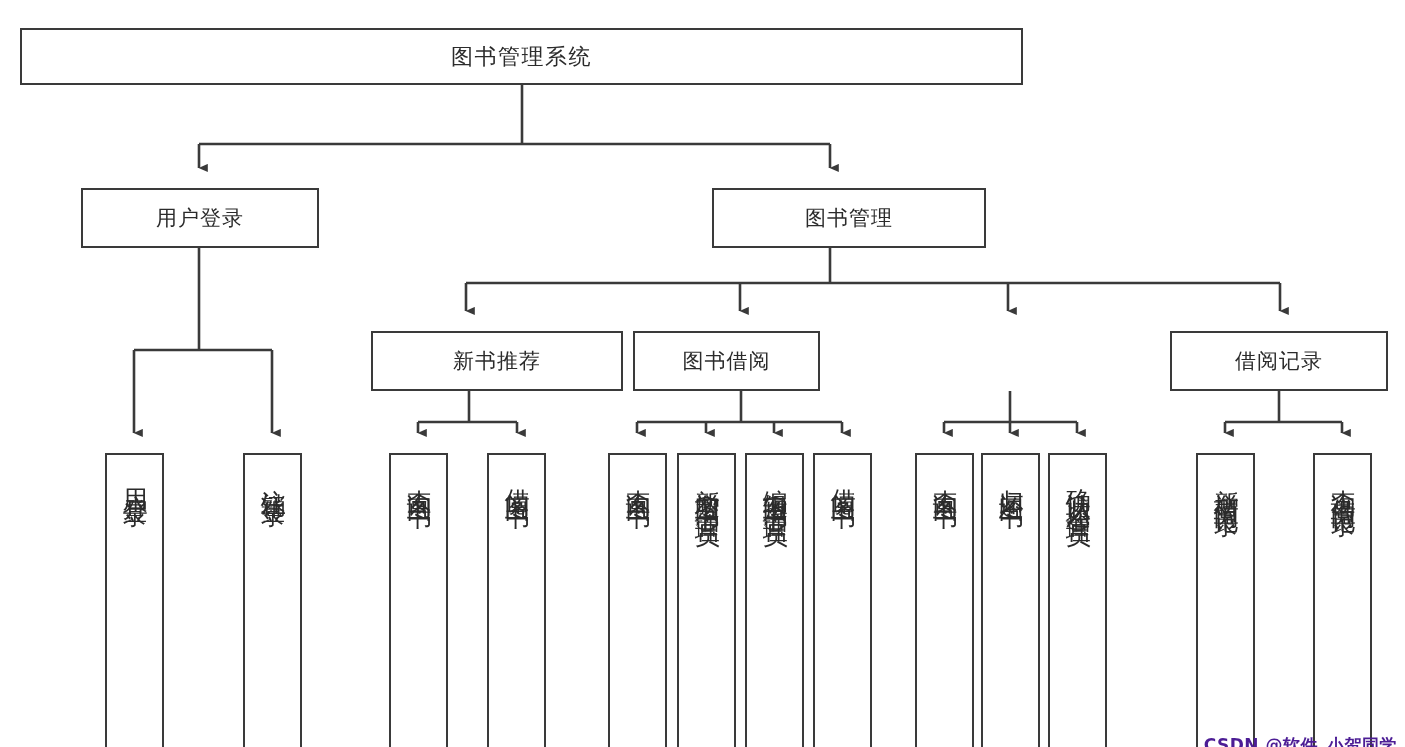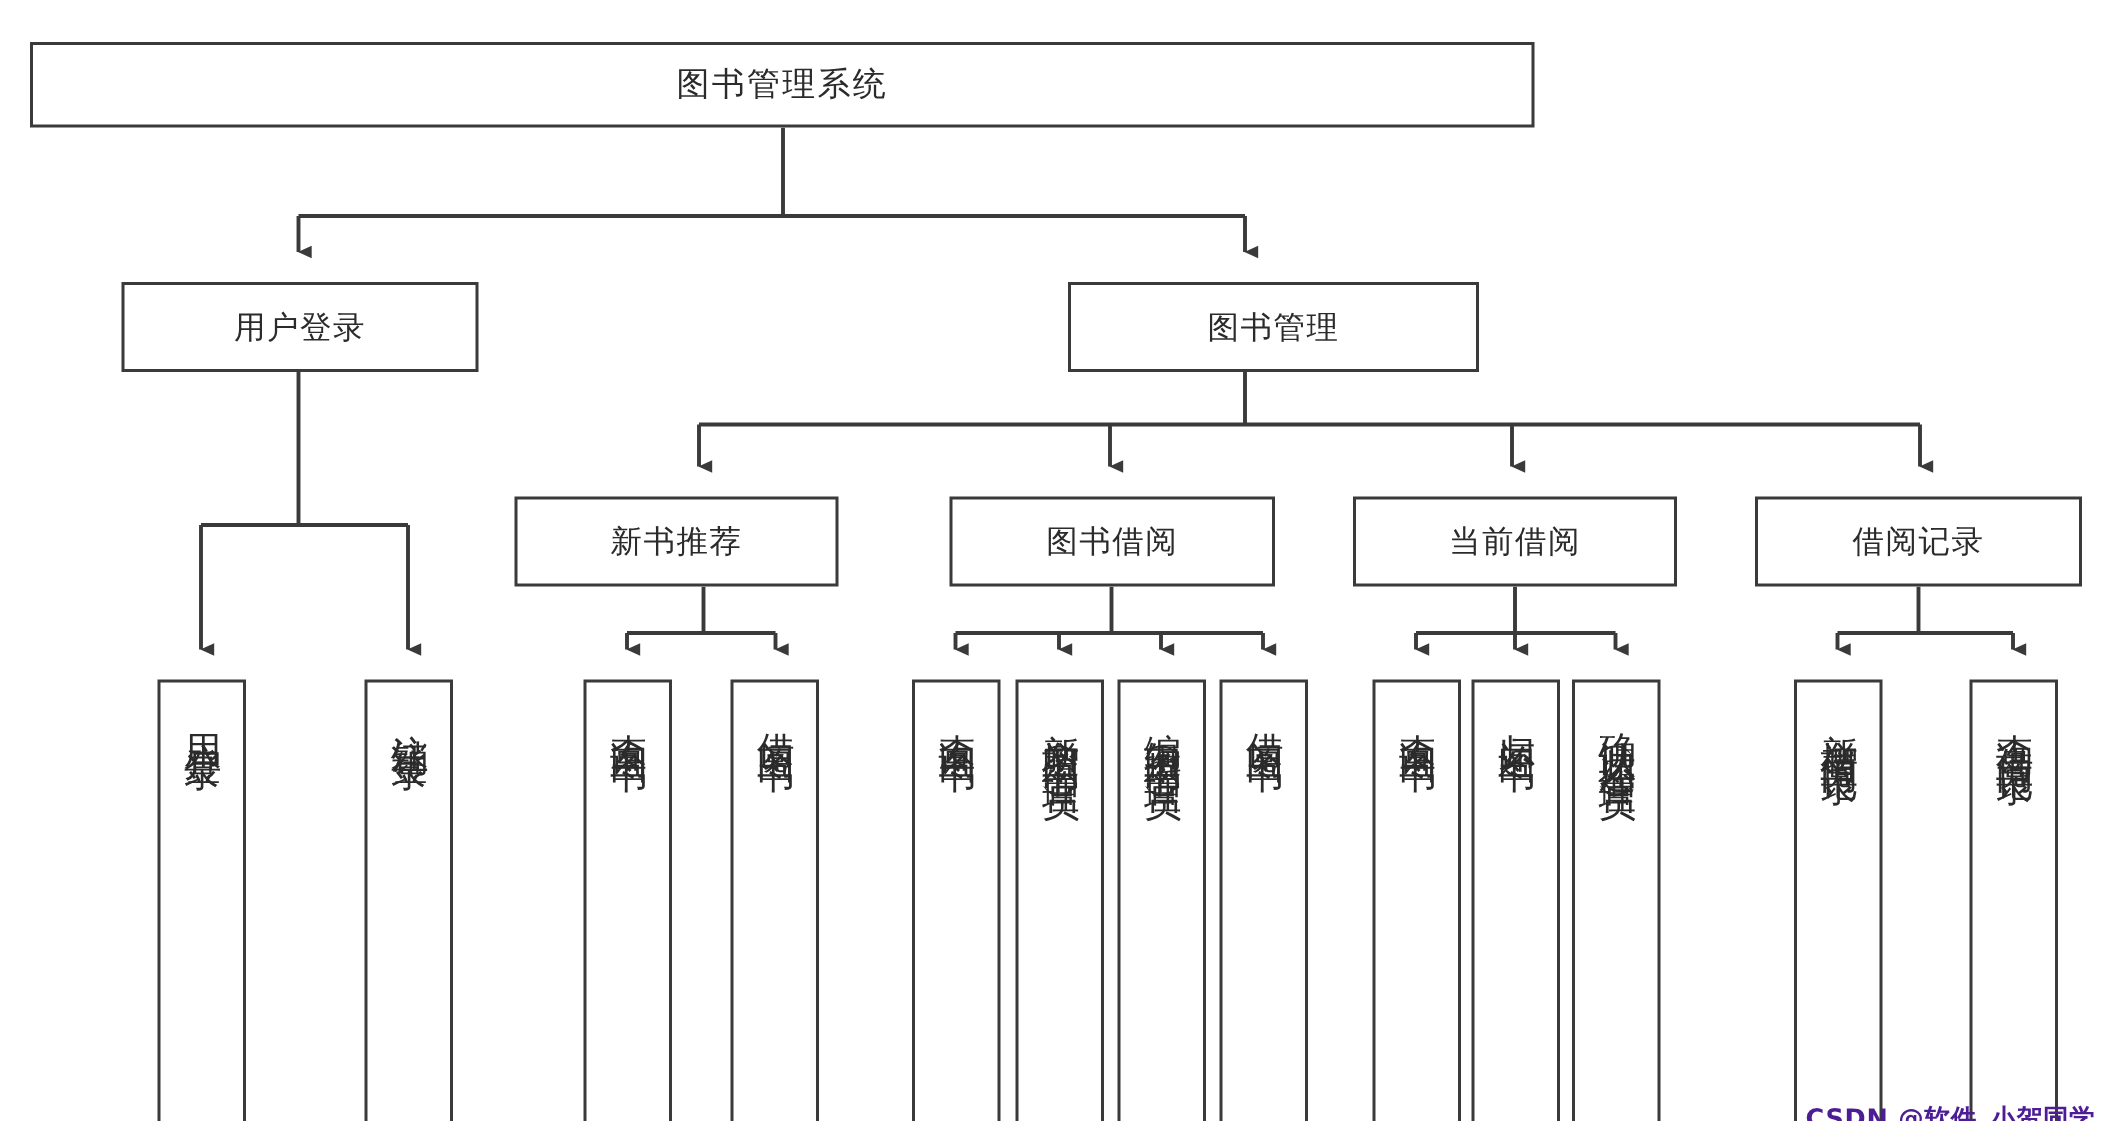--- a/index.html
+++ b/index.html
@@ -133,28 +133,25 @@
     <span class="label">图书管理系统</span>
   </div>
 
   <div class="node horizontal" style="left:81px; top:172px; width:238px; height:60px;">
     <span class="label">用户登录</span>
   </div>
   <div class="node horizontal" style="left:712px; top:172px; width:274px; height:60px;">
     <span class="label">图书管理</span>
   </div>
 
-  <div class="node horizontal" style="left:343px; top:315px; width:216px; height:60px;">
+  <div class="node horizontal" style="left:371px; top:315px; width:252px; height:60px;">
     <span class="label">新书推荐</span>
   </div>
-  <div class="node horizontal" style="left:633px; top:315px; width:217px; height:60px;">
+  <div class="node horizontal" style="left:633px; top:315px; width:187px; height:60px;">
     <span class="label">图书借阅</span>
-  </div>
-  <div class="node horizontal" style="left:902px; top:315px; width:216px; height:60px;">
-    <span class="label">当前借阅</span>
   </div>
   <div class="node horizontal" style="left:1170px; top:315px; width:218px; height:60px;align-items:center;">
     <span class="label">借阅记录</span>
   </div>
 
   <div class="node vertical" style="left:105px; top:437px; width:59px; height:297px;">
     <span class="label">用户登录</span>
   </div>
   <div class="node vertical" style="left:243px; top:437px; width:59px; height:297px;">
     <span class="label">注销登录</span>

